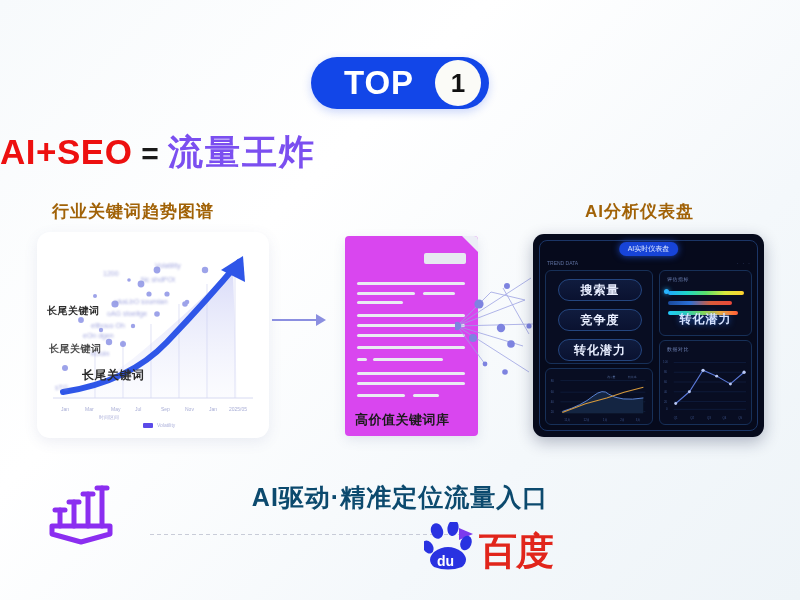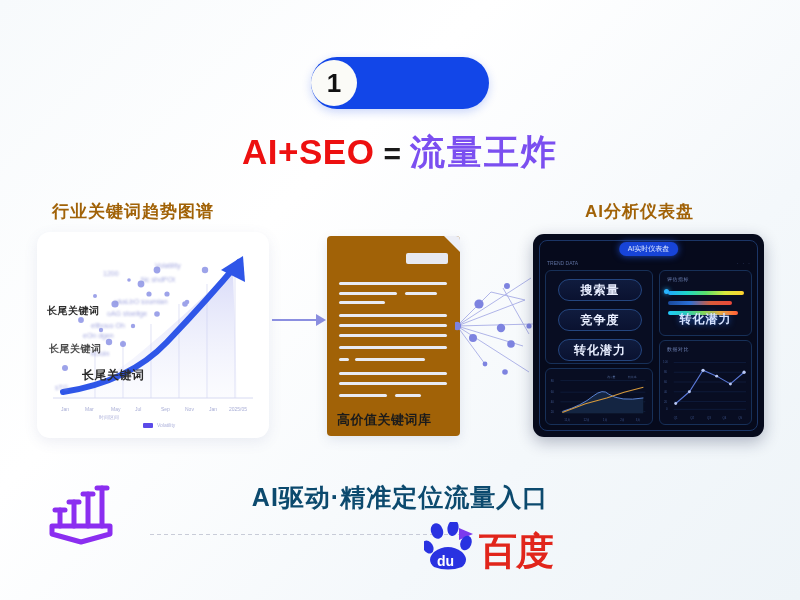--- a/index.html
+++ b/index.html
@@ -32,21 +32,21 @@
     width: 46px; height: 46px; border-radius: 50%;
     background: #fbfbf7;
     color: #111111; font-size: 26px; font-weight: bold;
     display: flex; align-items: center; justify-content: center;
     margin-right: 2px;
   }
 
   
   .main-title {
     position: absolute; left: 0; top: 129px; width: 800px;
-    text-align: center; font-size: 35px; font-weight: bold;
+    text-align: left; font-size: 35px; font-weight: bold;
     white-space: nowrap;
   }
   .mt-red { color: #ed1010; letter-spacing: .5px; }
   .mt-eq  { color: #1a1a1a; margin: 0 9px; font-size: 30px; }
   .mt-purple { color: #7b4ff0; letter-spacing: 2px; }
 
   
   .sec-h {
     position: absolute; font-size: 17px; font-weight: bold;
     color: #a16207; letter-spacing: 1px; white-space: nowrap;
@@ -88,23 +88,23 @@
   .cc-xlabel {
     position: absolute; left: 62px; bottom: 18px;
     font-size: 5px; color: #b0b4dc; filter: blur(.7px);
   }
 
   
   .arrow-1 { position: absolute; left: 272px; top: 312px; width: 54px; height: 16px; }
 
   
   .doc-card {
-    position: absolute; left: 327px; top: 236px;
+    position: absolute; left: 345px; top: 236px;
     width: 133px; height: 200px;
-    background: #a16207;
+    background: #d946ef;
     border-radius: 4px;
     box-shadow: 0 4px 12px rgba(80,90,150,.13);
     overflow: hidden;
   }
   .doc-fold {
     position: absolute; right: 0; top: 0;
     width: 0; height: 0;
     border-left: 16px solid transparent;
     border-top: 16px solid #eceef6;
   }
@@ -214,20 +214,21 @@
   .logos { position: absolute; left: 424px; top: 522px; display: flex; align-items: center; gap: 3px; }
   .baidu-wrap { display: flex; align-items: flex-end; gap: 3px; }
   .baidu-cn { color: #e1251b; font-size: 38px; font-weight: bold; letter-spacing: -1px; line-height: 1; }
   .google { font-family: "DejaVu Sans", sans-serif; font-size: 47px; font-weight: bold; letter-spacing: -2px; line-height: 1; }
   .g-b { color: #4285f4; } .g-r { color: #ea4335; } .g-y { color: #fbbc05; } .g-g { color: #34a853; }
 </style>
 </head>
 <body>
 
 <div class="top-badge">
+  <span class="tb-word">TOP</span>
   <span class="tb-num">1</span>
 </div>
 
 <div class="main-title">
   <span class="mt-red">AI+SEO</span><span class="mt-eq">=</span><span class="mt-purple">流量王炸</span>
 </div>
 
 <div class="sec-h sec-h-left">行业关键词趋势图谱</div>
 <div class="sec-h sec-h-right">AI分析仪表盘</div>
 

